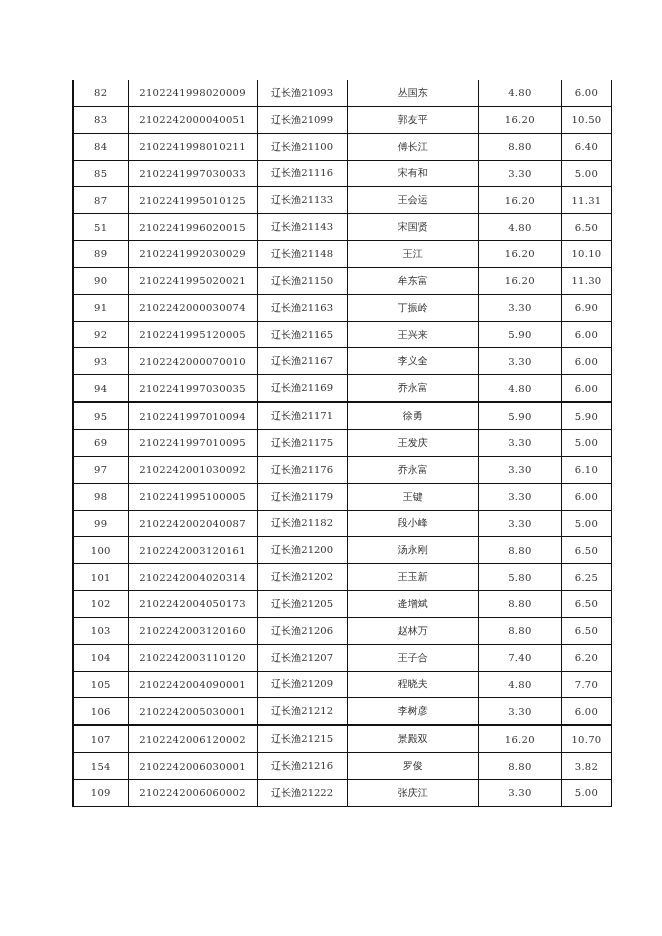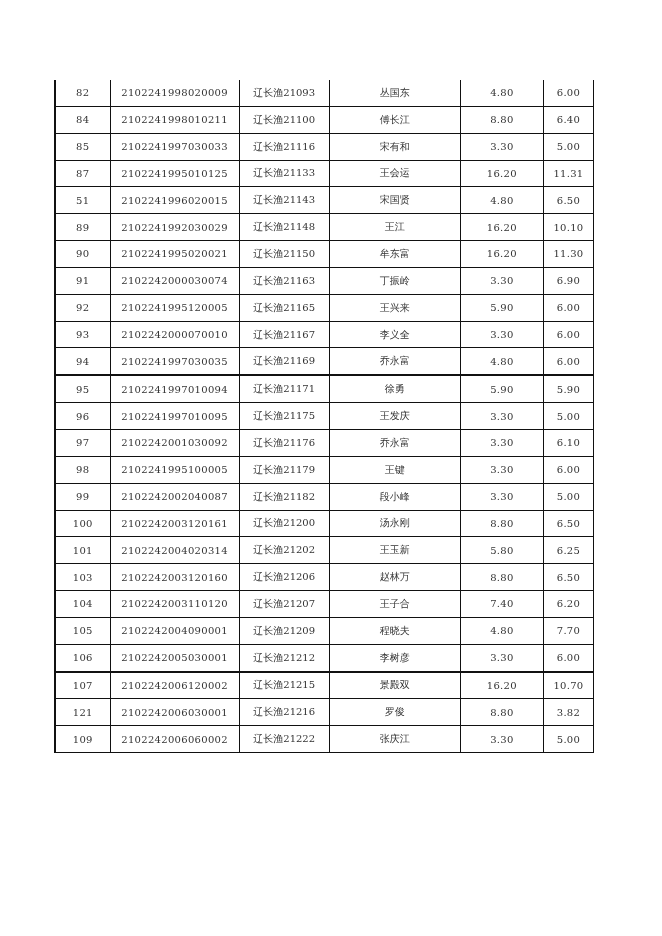--- a/index.html
+++ b/index.html
@@ -1,18 +1,18 @@
 <!DOCTYPE html>
 <html><head>
 <meta charset="utf-8">
 <style>
   html, body { margin: 0; padding: 0; background: #ffffff; }
   body { width: 662px; height: 936px; position: relative; overflow: hidden;
          font-family: "DejaVu Serif", "Liberation Serif", serif; color: #333; }
-  #sheet { position: absolute; left: 54px; top: 80px; width: 540px; }
+  #sheet { position: absolute; left: 72px; top: 80px; width: 540px; }
   table { border-collapse: collapse; width: 540px; table-layout: fixed; }
   td { height: 25.85px; padding: 0; text-align: center; vertical-align: middle;
        font-size: 10px; border: 1px solid #111; white-space: nowrap; overflow: hidden; }
   tr:first-child td { border-top: none; }
   td:first-child { border-left: 2px solid #111; }
   tr.thick-top td { border-top: 2px solid #111; margin-left: 42px; }
   .c-idx { width: 55px; }
   .c-id  { width: 129px; }
   .c-boat{ width: 90px; }
   .c-name{ width: 131px; }
@@ -36,20 +36,28 @@
     <tbody id="tbody">
   <tr>
     <td class="num">82</td>
     <td class="num">2102241998020009</td>
     <td>辽长渔21093</td>
     <td>丛国东</td>
     <td class="num">4.80</td>
     <td class="num">6.00</td>
   </tr>
 
+  <tr>
+    <td class="num">83</td>
+    <td class="num">2102242000040051</td>
+    <td>辽长渔21099</td>
+    <td>郭友平</td>
+    <td class="num">16.20</td>
+    <td class="num">10.50</td>
+  </tr>
 
   <tr>
     <td class="num">84</td>
     <td class="num">2102241998010211</td>
     <td>辽长渔21100</td>
     <td>傅长江</td>
     <td class="num">8.80</td>
     <td class="num">6.40</td>
   </tr>
 
@@ -138,21 +146,21 @@
   <tr class="thick-top">
     <td class="num">95</td>
     <td class="num">2102241997010094</td>
     <td>辽长渔21171</td>
     <td>徐勇</td>
     <td class="num">5.90</td>
     <td class="num">5.90</td>
   </tr>
 
   <tr>
-    <td class="num">96</td>
+    <td class="num">69</td>
     <td class="num">2102241997010095</td>
     <td>辽长渔21175</td>
     <td>王发庆</td>
     <td class="num">3.30</td>
     <td class="num">5.00</td>
   </tr>
 
   <tr>
     <td class="num">97</td>
     <td class="num">2102242001030092</td>
@@ -191,20 +199,28 @@
 
   <tr>
     <td class="num">101</td>
     <td class="num">2102242004020314</td>
     <td>辽长渔21202</td>
     <td>王玉新</td>
     <td class="num">5.80</td>
     <td class="num">6.25</td>
   </tr>
 
+  <tr>
+    <td class="num">102</td>
+    <td class="num">2102242004050173</td>
+    <td>辽长渔21205</td>
+    <td>逄增斌</td>
+    <td class="num">8.80</td>
+    <td class="num">6.50</td>
+  </tr>
 
   <tr>
     <td class="num">103</td>
     <td class="num">2102242003120160</td>
     <td>辽长渔21206</td>
     <td>赵林万</td>
     <td class="num">8.80</td>
     <td class="num">6.50</td>
   </tr>
 
@@ -238,21 +254,21 @@
   <tr class="thick-top">
     <td class="num">107</td>
     <td class="num">2102242006120002</td>
     <td>辽长渔21215</td>
     <td>景殿双</td>
     <td class="num">16.20</td>
     <td class="num">10.70</td>
   </tr>
 
   <tr>
-    <td class="num">121</td>
+    <td class="num">154</td>
     <td class="num">2102242006030001</td>
     <td>辽长渔21216</td>
     <td>罗俊</td>
     <td class="num">8.80</td>
     <td class="num">3.82</td>
   </tr>
 
   <tr>
     <td class="num">109</td>
     <td class="num">2102242006060002</td>

